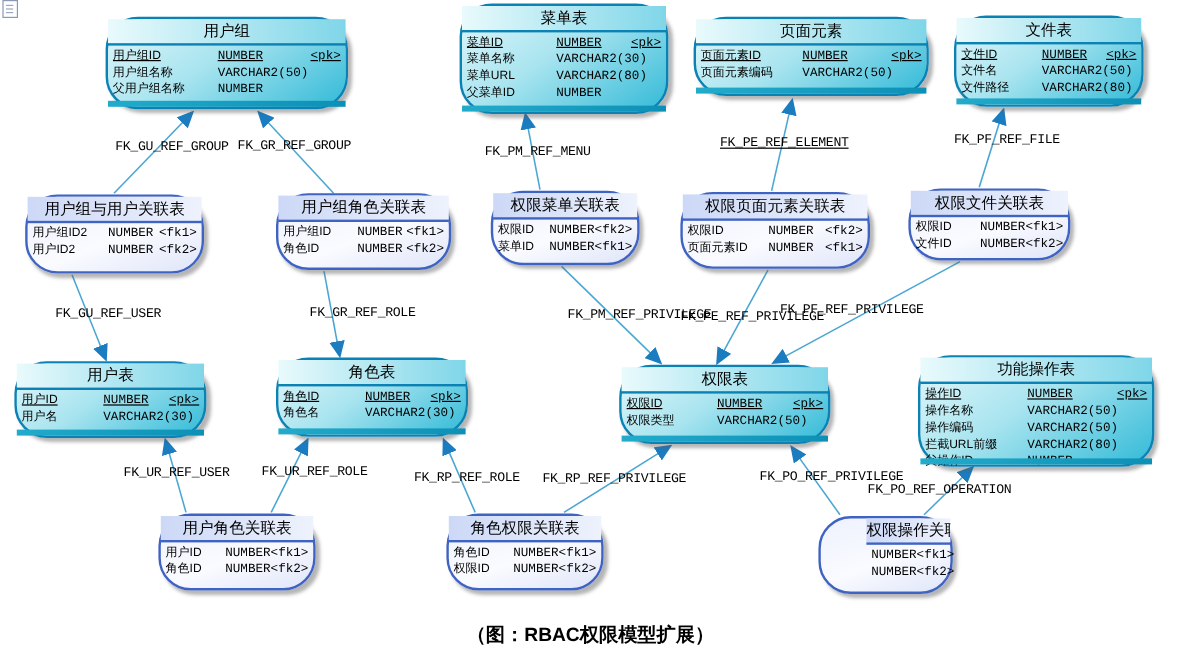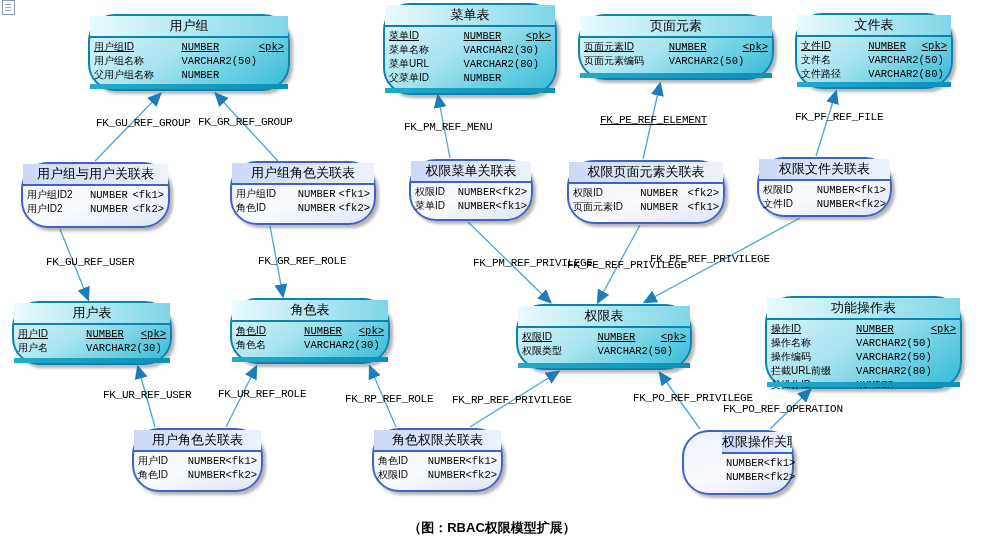--- a/index.html
+++ b/index.html
@@ -40,21 +40,21 @@
   .tbl .c-key{margin-left:auto;font-family:"Liberation Mono","DejaVu Sans Mono",monospace;font-size:10.5px;color:#000;}
   .tbl .row.pk .c-name,.tbl .row.pk .c-type,.tbl .row.pk .c-key{text-decoration:underline;}
   .tbl .bottom-strip{position:absolute;left:0;right:0;bottom:0;height:5px;background:linear-gradient(90deg,#22abcb,#0d90b6);}
   .fk-label{
     position:absolute;
     font-family:"Liberation Mono","DejaVu Sans Mono",monospace;
     font-size:11px;color:#000;white-space:nowrap;letter-spacing:-0.3px;
   }
   #caption{
     position:absolute;left:0;top:519px;width:100%;
-    text-align:center;font-size:13px;font-weight:bold;color:#000;
+    text-align:center;font-size:16px;font-weight:bold;color:#000;
     font-family:"Liberation Sans","DejaVu Sans",sans-serif;
   }
   #corner-icon{
     position:absolute;left:2px;top:0px;width:11px;height:13px;
     border:1px solid #8a9ab5;background:#fff;
   }
   #corner-icon::before{
     content:"";position:absolute;left:2px;top:3px;width:6px;height:1px;
     background:#9aa8c0;box-shadow:0 3px 0 #9aa8c0,0 6px 0 #9aa8c0;
   }

